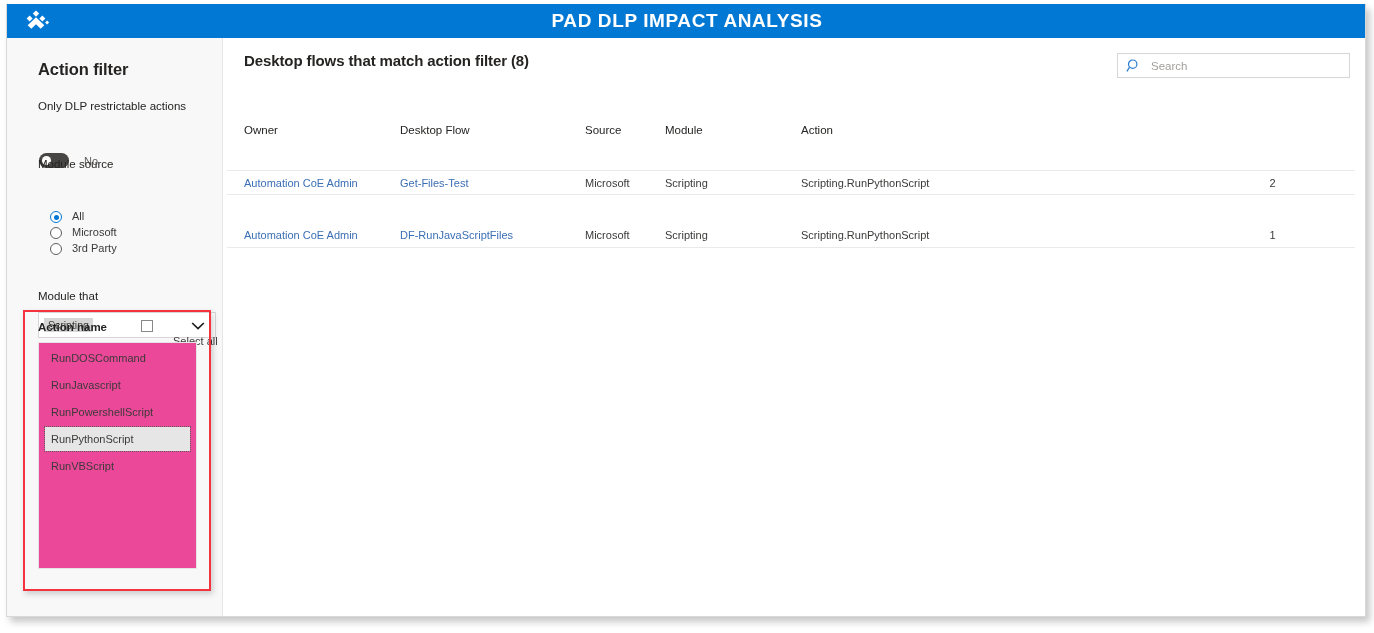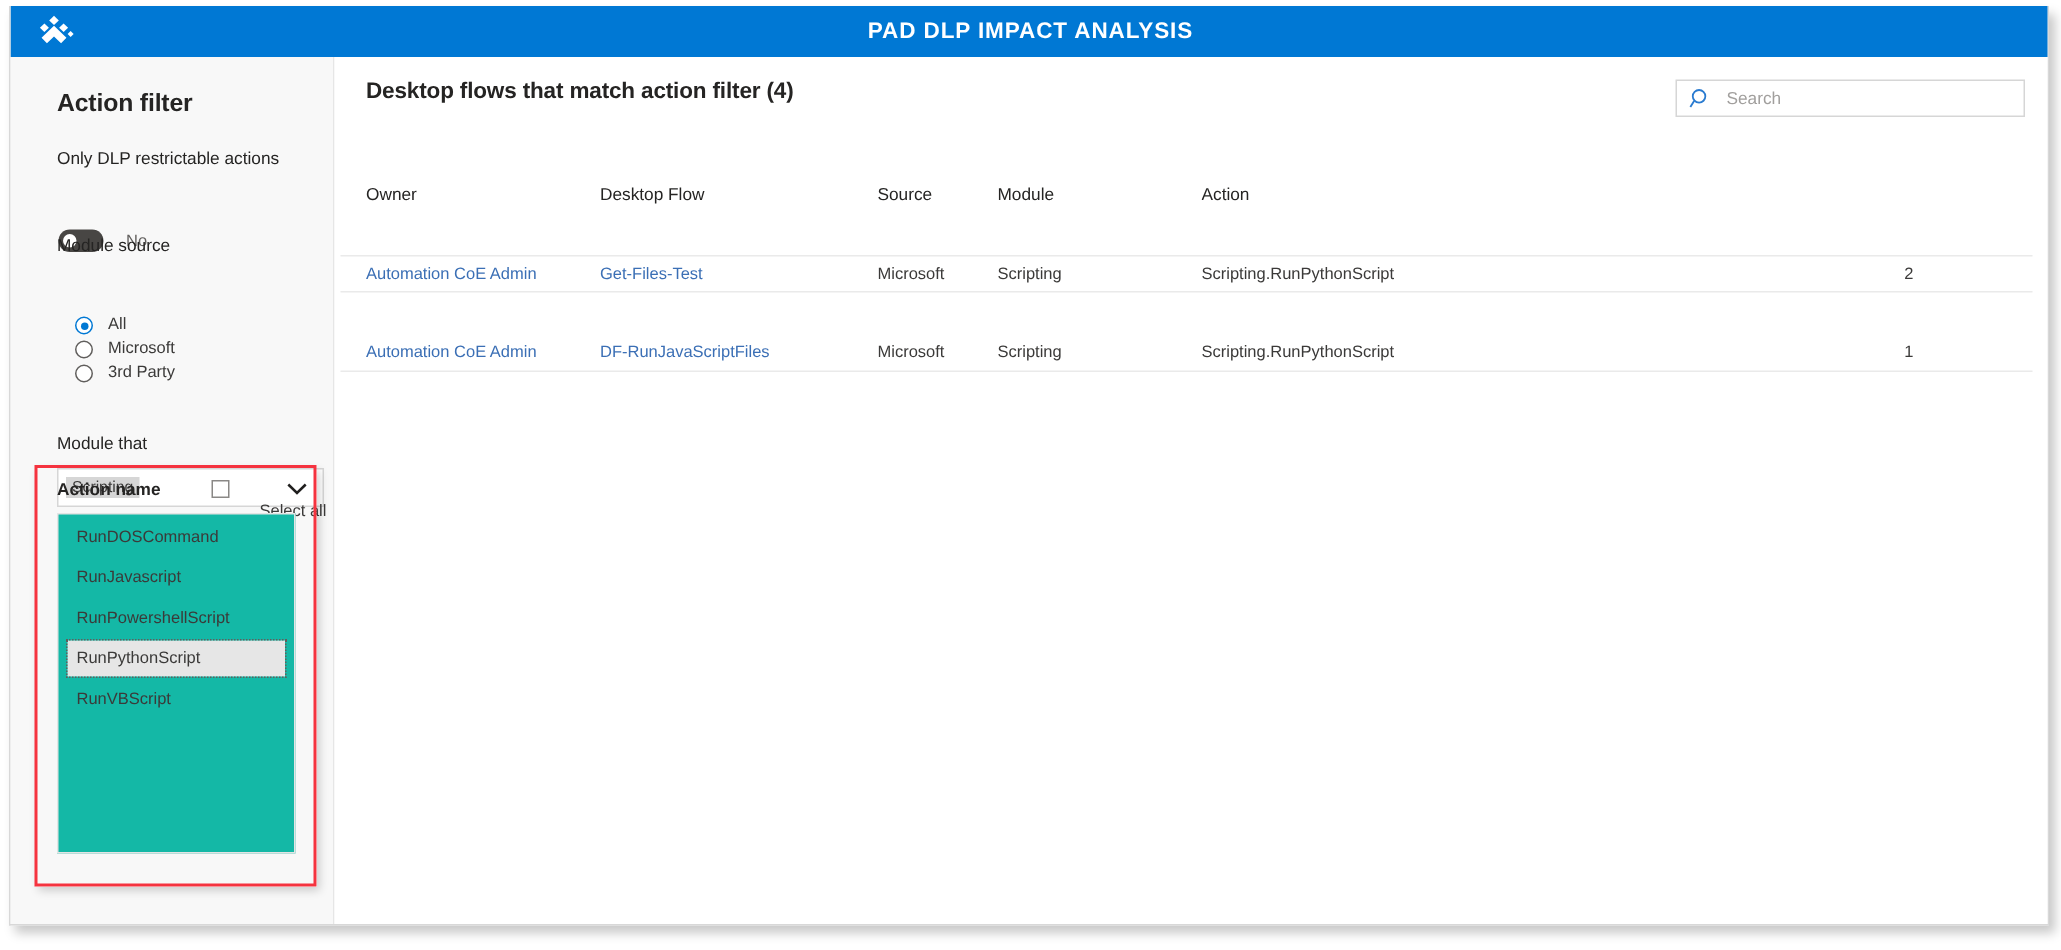--- a/index.html
+++ b/index.html
@@ -36,21 +36,21 @@
     width: 1360px; height: 34px;
     background: #0078d4;
   }
   .banner-title {
     position: absolute;
     left: 0; top: 0;
     width: 1360px; height: 34px;
     line-height: 34px;
     text-align: center;
     color: #ffffff;
-    font-size: 15px;
+    font-size: 19px;
     font-weight: bold;
     letter-spacing: 0.6px;
   }
   .logo {
     position: absolute;
     left: 14px; top: 5px;
     width: 30px; height: 24px;
   }
 
   
@@ -192,21 +192,21 @@
     font-size: 11px;
     color: #3b3a39;
     white-space: nowrap;
     margin-left: 13px;
   }
 
   .listbox {
     position: absolute;
     left: 31px; top: 304px;
     width: 159px; height: 227px;
-    background: #14b8a6;
+    background: #ec4899;
     border: 1px solid #e4e4e4;
     overflow: hidden;
   }
   .list-item {
     position: relative;
     height: 24px;
     line-height: 24px;
     margin: 3px 6px 0 6px;
     padding-left: 6px;
     font-size: 11px;
@@ -368,21 +368,21 @@
         <div class="list-item">RunPowershellScript</div>
         <div class="list-item active">RunPythonScript</div>
         <div class="list-item">RunVBScript</div>
       </div>
 
       <div class="red-box"></div>
     </div>
 
     <div class="content">
 
-      <div class="content-title">Desktop flows that match action filter (4)</div>
+      <div class="content-title">Desktop flows that match action filter (8)</div>
 
       <div class="searchbox">
         <span class="search-icon">
           <svg viewBox="0 0 16 16" width="16" height="16" aria-hidden="true">
             <circle cx="6.7" cy="6.2" r="4.2" fill="none" stroke="#2a7bd0" stroke-width="1.2"></circle>
             <line x1="3.4" y1="9.4" x2="0.9" y2="13.4" stroke="#2a7bd0" stroke-width="1.2"></line>
           </svg>
         </span>
         <input class="search-input" type="text" placeholder="Search" style="">
       </div>

